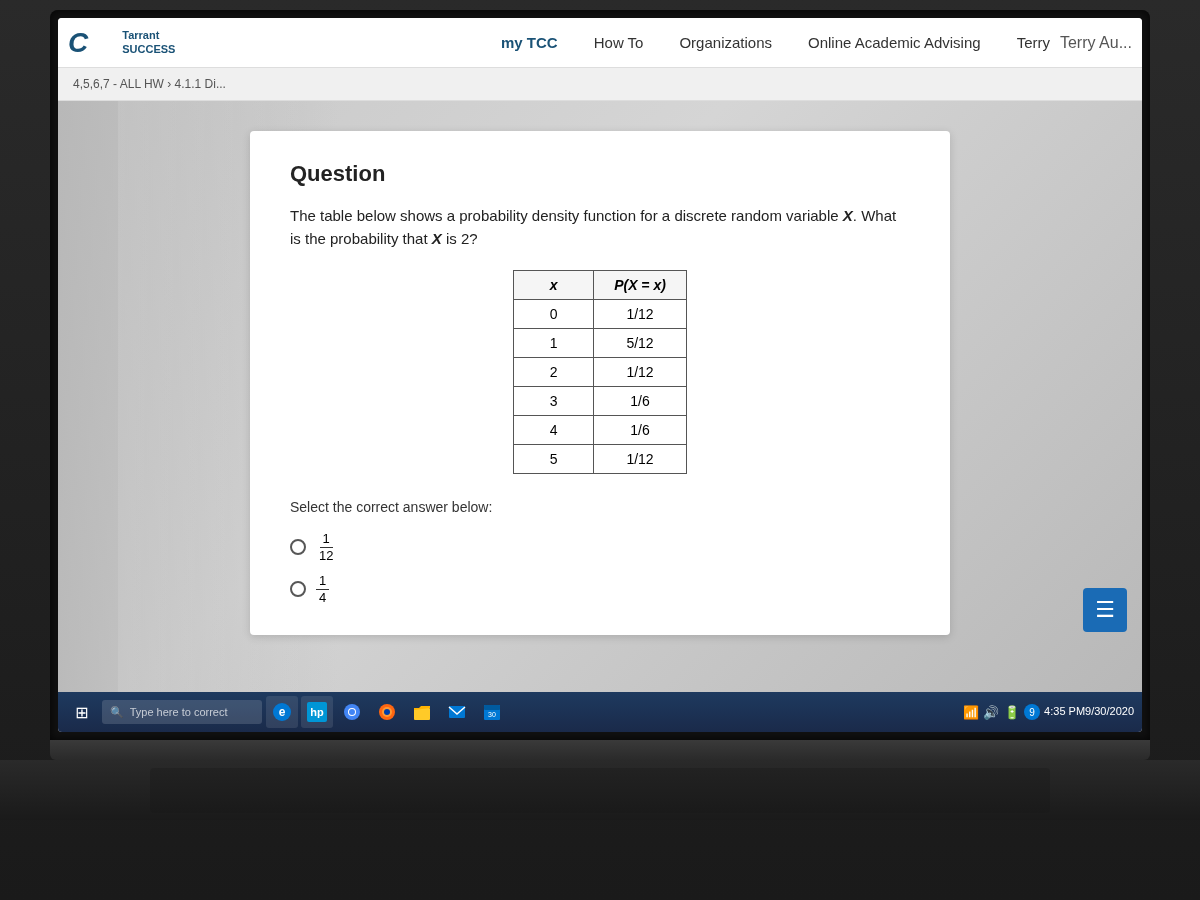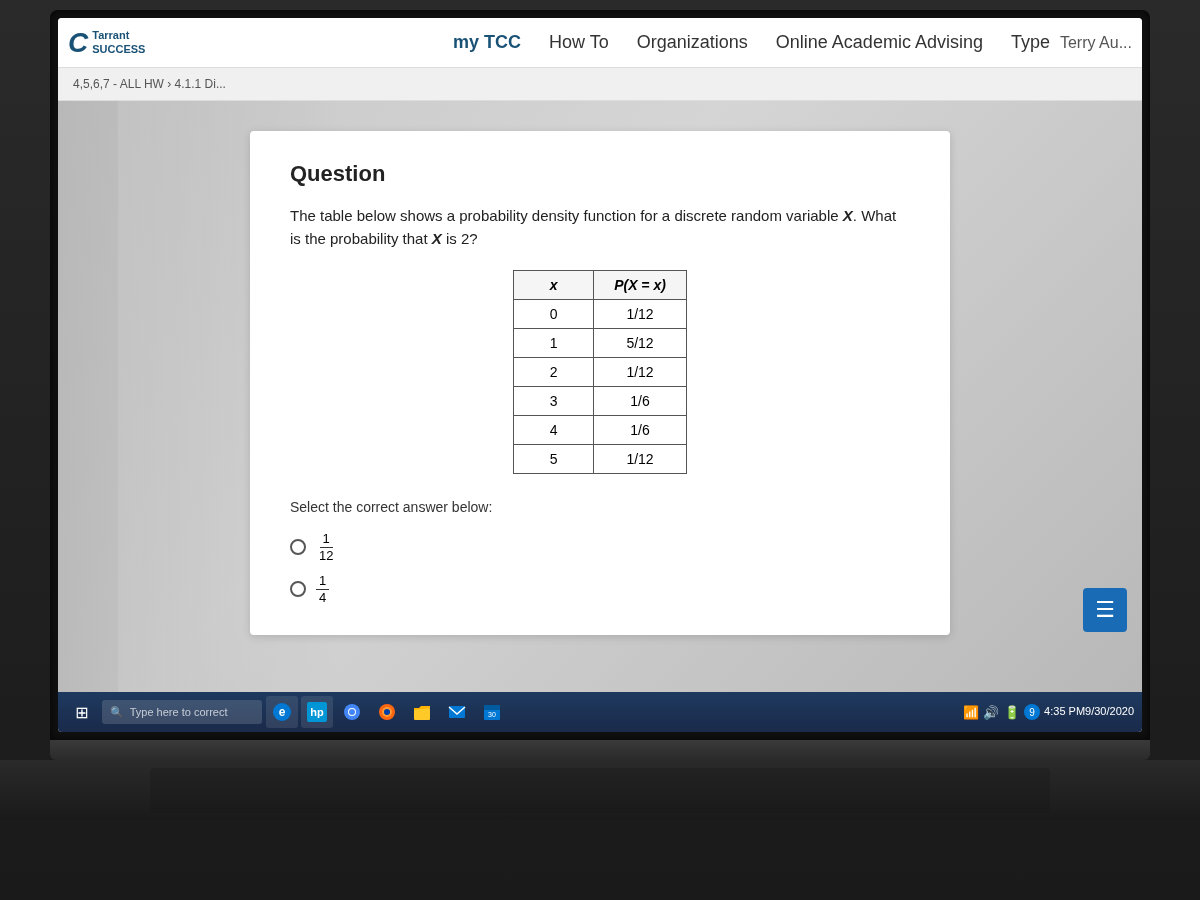--- a/index.html
+++ b/index.html
@@ -67,29 +67,30 @@
       font-style: italic;
     }
 
     .nav-logo-text {
       display: flex;
       flex-direction: column;
       font-size: 11px;
       font-weight: bold;
       color: #1a5276;
       line-height: 1.2;
+      margin-left: 30px;
     }
 
     .nav-spacer { flex: 1; }
 
     .nav-links {
       display: flex;
       align-items: center;
-      gap: 12px;
-      font-size: 18px;
+      gap: 20px;
+      font-size: 15px;
       margin-left: 8px;
     }
 
     .nav-link {
       color: #333;
       cursor: pointer;
       padding: 4px 8px;
     }
 
     .nav-link-mytcc {
@@ -391,21 +392,21 @@
           </div>
         </div>
 
         <div class="nav-spacer"></div>
 
         <div class="nav-links">
           <span class="nav-link nav-link-mytcc">my TCC</span>
           <span class="nav-link">How To</span>
           <span class="nav-link">Organizations</span>
           <span class="nav-link">Online Academic Advising</span>
-          <span class="nav-link">Type</span>
+          <span class="nav-link">Terry</span>
         </div>
         <span class="nav-user">Terry Au...</span>
       </div>
 
       <div class="breadcrumb-bar">
         <span>4,5,6,7 - ALL HW › 4.1.1 Di...</span>
       </div>
 
       <div class="main-content">
         <div class="bg-decoration"></div>

